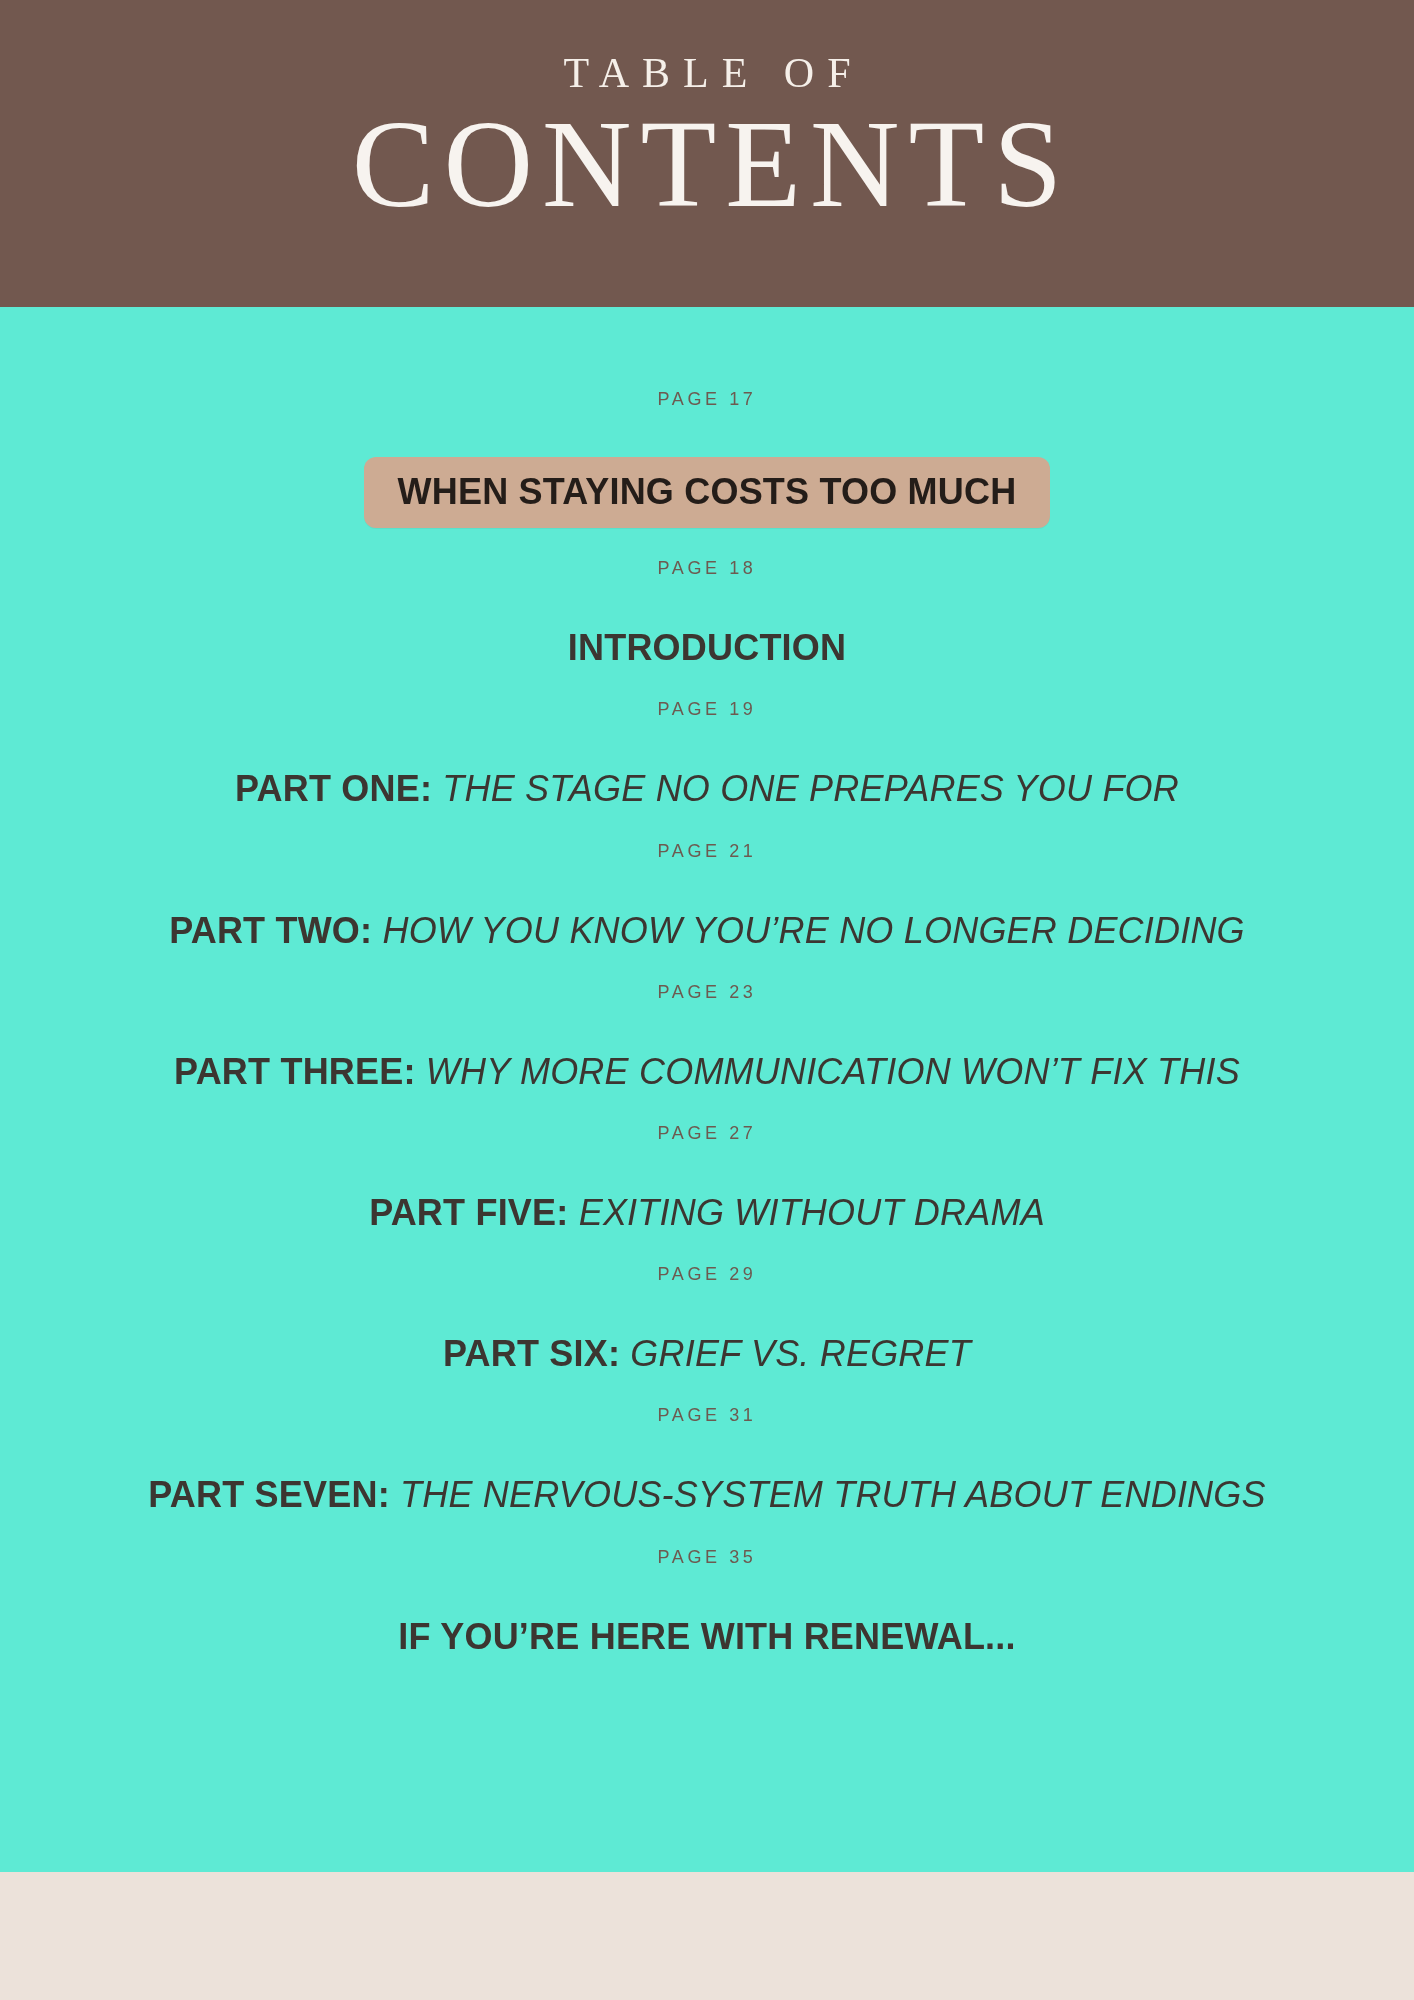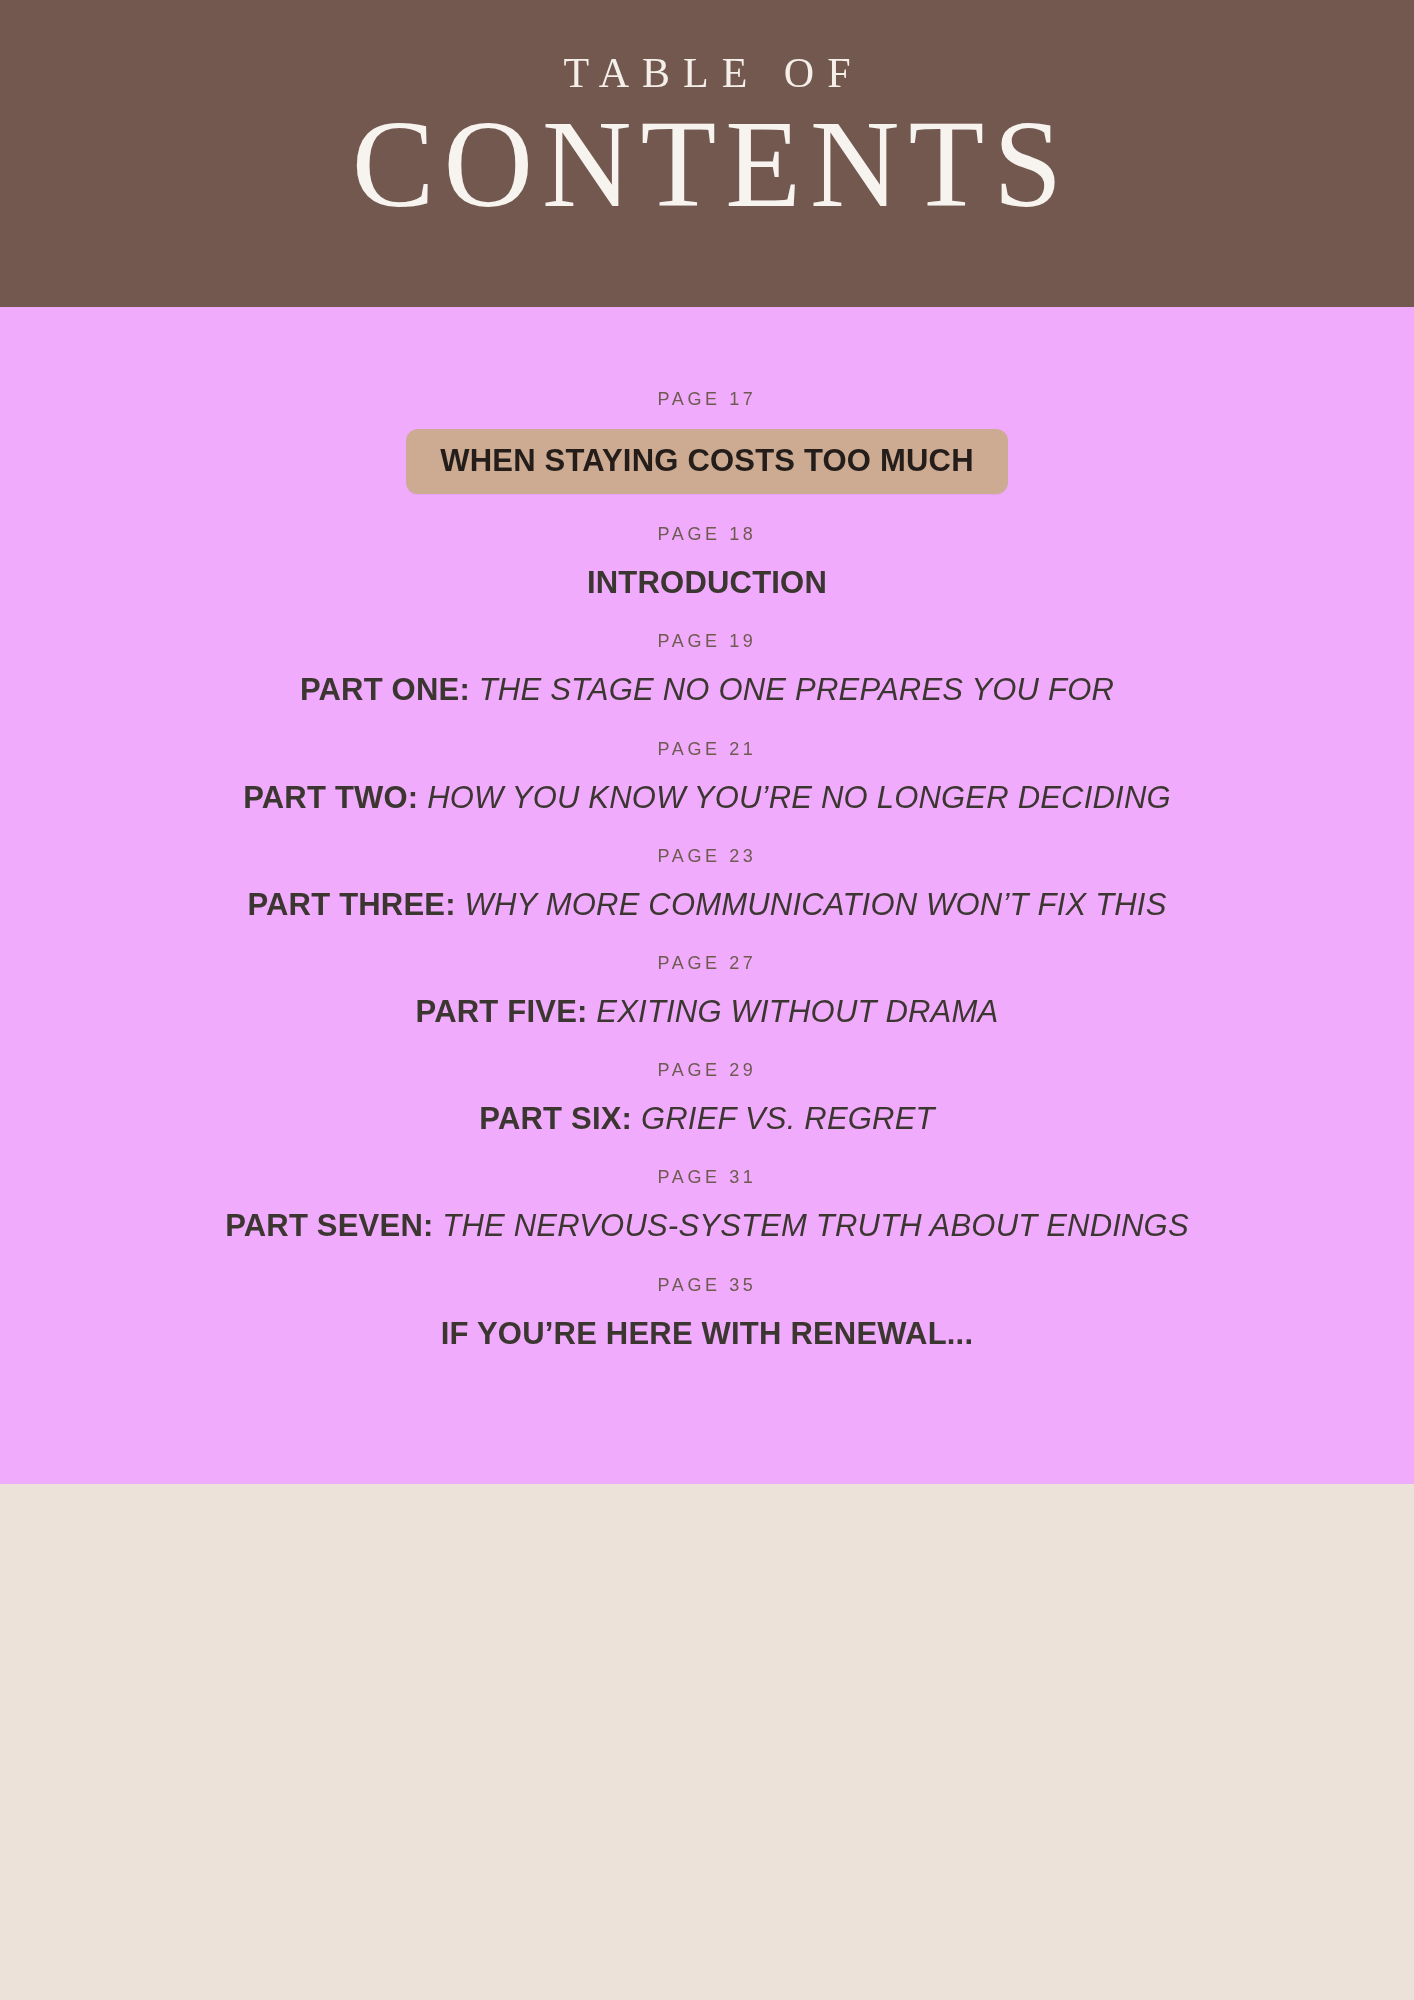--- a/index.html
+++ b/index.html
@@ -9,22 +9,22 @@
   body {
     width: 1414px;
     height: 2000px;
     background: #ece2da;
     font-family: "Liberation Sans", sans-serif;
     overflow: hidden;
   }
   .page {
     position: relative;
     width: 1414px;
-    height: 1484px;
-    background: #f0abfc;
+    height: 1872px;
+    background: #5eead4;
     box-sizing: border-box;
   }
   
   .header {
     width: 100%;
     height: 307px;
     background: #72584f;
     display: flex;
     flex-direction: column;
     align-items: center;
@@ -72,26 +72,27 @@
   .page-label {
     color: #6d5a50;
     font-size: 18px;
     letter-spacing: 3.6px;
     font-weight: normal;
     text-transform: uppercase;
     margin-bottom: 19px;
   }
   .entry-title {
     color: #3c3631;
-    font-size: 31px;
+    font-size: 36px;
     font-weight: bold;
     text-transform: uppercase;
     text-align: right;
     line-height: 1.2;
     letter-spacing: 0.2px;
+    margin-top: 28px;
   }
   .entry-title .em {
     font-style: italic;
     font-weight: normal;
   }
   
   .entry-title.highlight {
     background: #cdab93;
     border-radius: 12px;
     padding: 13px 34px 15px 34px;

